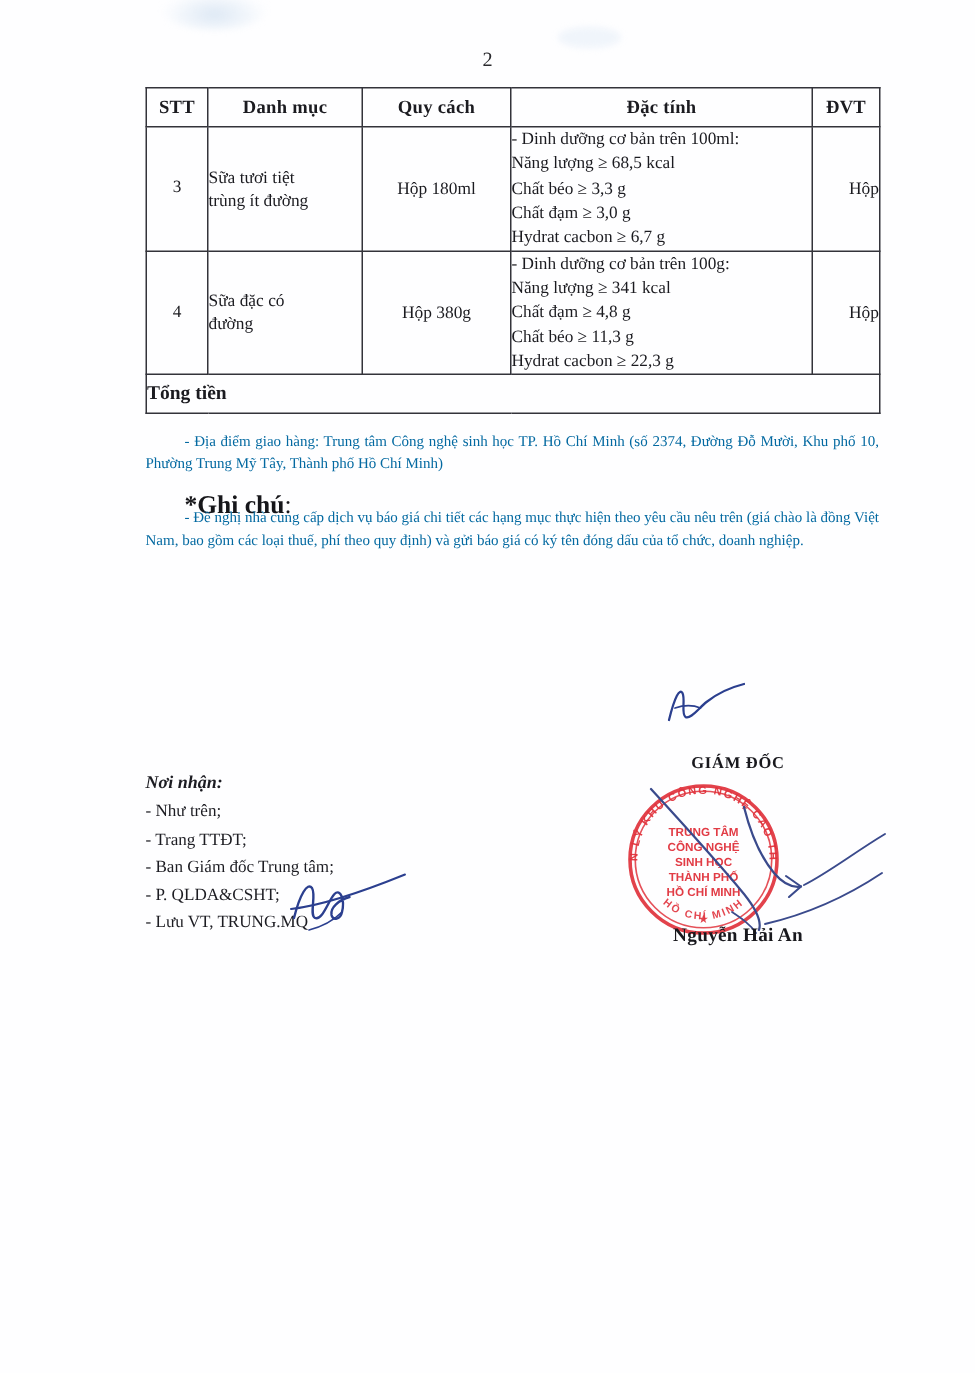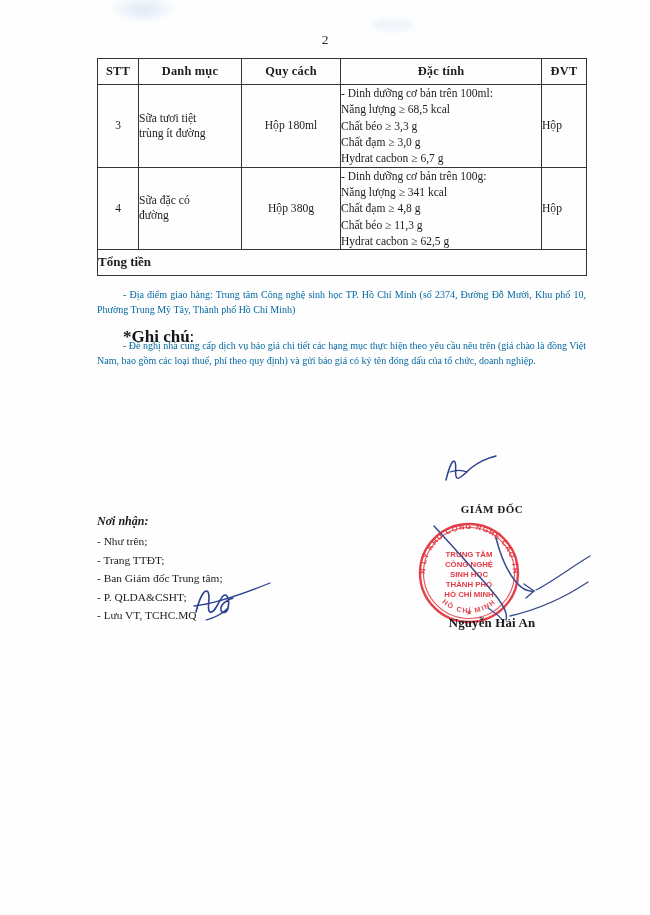--- a/index.html
+++ b/index.html
@@ -86,21 +86,21 @@
   col.c-stt   { width: 41px; }
   col.c-danh  { width: 103px; }
   col.c-quy   { width: 99px; }
   col.c-dac   { width: 201px; }
   col.c-dvt   { width: 45px; }
 
   td.c-num  { text-align: center; font-size: 11.5px; }
   td.c-name { padding: 4px 0 4px 11px; font-size: 11.6px; }
   td.c-spec { text-align: center; font-size: 11.6px; }
   td.c-attr { padding: 6px 0 6px 9px; font-size: 11.5px; line-height: 1.42; }
-  td.c-unit { text-align: left; font-size: 11.6px; }
+  td.c-unit { text-align: right; font-size: 11.6px; }
   td.c-total {
     font-weight: bold;
     font-size: 13px;
     height: 25px;
   }
   .attr-line { white-space: nowrap; }
 
   
   .body-text {
     position: absolute;
@@ -251,21 +251,21 @@
         </tr>
         <tr>
           <td class="c-num">4</td>
           <td class="c-name"><span>Sữa đặc có</span><br><span>đường</span></td>
           <td class="c-spec">Hộp 380g</td>
           <td class="c-attr">
             <div class="attr-line">- Dinh dưỡng cơ bản trên 100g:</div>
             <div class="attr-line">Năng lượng ≥ 341 kcal</div>
             <div class="attr-line">Chất đạm ≥ 4,8 g</div>
             <div class="attr-line">Chất béo ≥ 11,3 g</div>
-            <div class="attr-line">Hydrat cacbon ≥ 62,5 g</div>
+            <div class="attr-line">Hydrat cacbon ≥ 22,3 g</div>
           </td>
           <td class="c-unit">Hộp</td>
         </tr>
         <tr>
           <td class="c-total" colspan="5">Tổng tiền</td>
         </tr>
       </tbody>
     </table>
   </div>
 
@@ -281,21 +281,21 @@
       <path d="M10 22 C 16 20, 22 20, 27 22" fill="none" stroke="#2b3f8f" stroke-width="1.2" stroke-linecap="round"></path>
     </svg>
   </div>
 
   <div class="recipients">
     <div class="rtitle">Nơi nhận:</div>
     <div>- Như trên;</div>
     <div>- Trang TTĐT;</div>
     <div>- Ban Giám đốc Trung tâm;</div>
     <div>- P. QLDA&amp;CSHT;</div>
-    <div>- Lưu VT, TCHC.MQ</div>
+    <div>- Lưu VT, TRUNG.MQ</div>
   </div>
 
   <div class="pen-recip">
     <svg width="95" height="48" viewBox="0 0 95 48">
       <path d="M4 34 C 8 18, 13 10, 16 14 C 19 19, 14 32, 18 34 C 23 36, 27 22, 31 18 C 35 14, 38 22, 36 30 C 35 35, 30 36, 29 32 C 28 27, 34 22, 41 20" fill="none" stroke="#2b3f8f" stroke-width="1.6" stroke-linecap="round"></path>
       <path d="M2 28 C 20 26, 46 18, 78 5" fill="none" stroke="#2b3f8f" stroke-width="1.3" stroke-linecap="round"></path>
       <path d="M14 42 C 22 40, 30 36, 36 30" fill="none" stroke="#2b3f8f" stroke-width="1.1" stroke-linecap="round"></path>
     </svg>
   </div>
 

